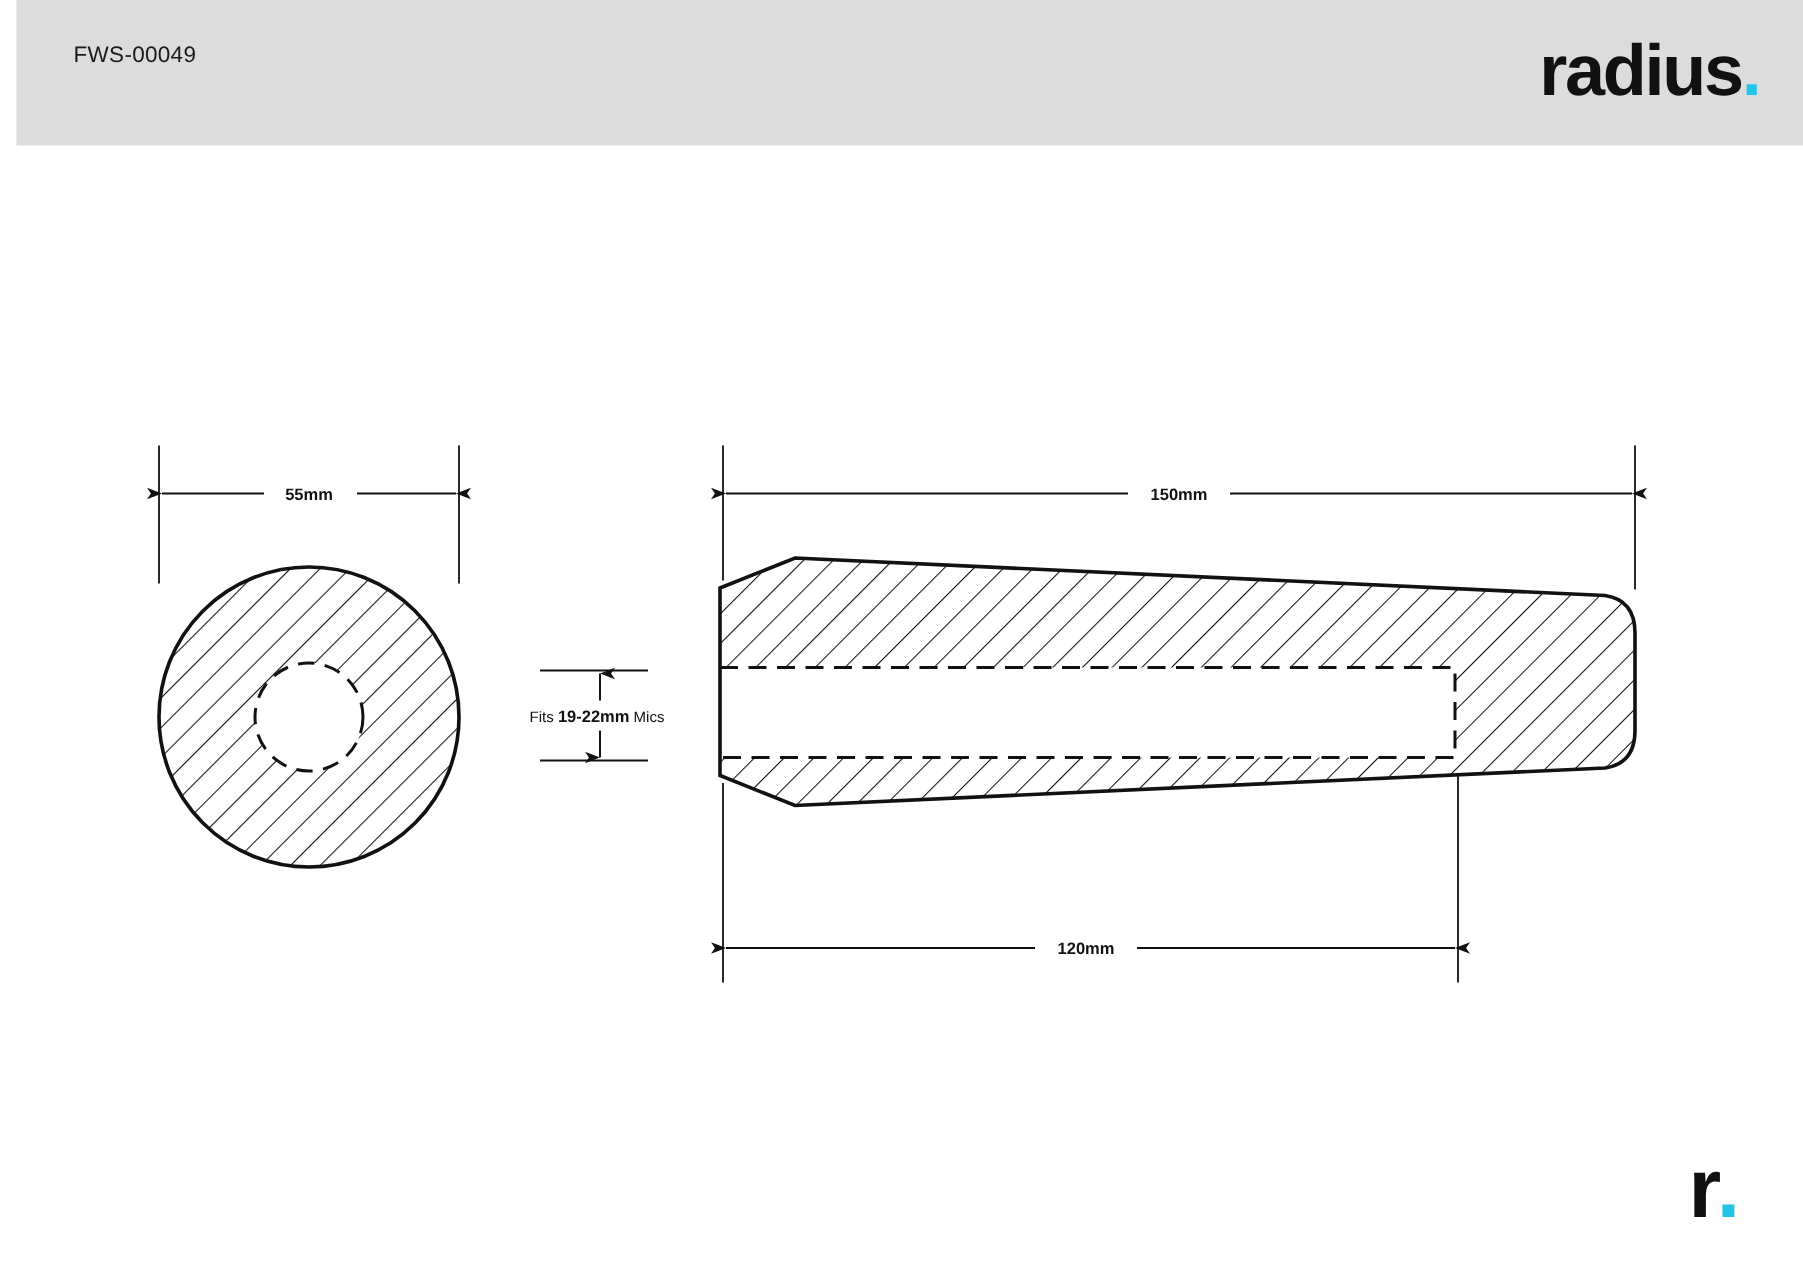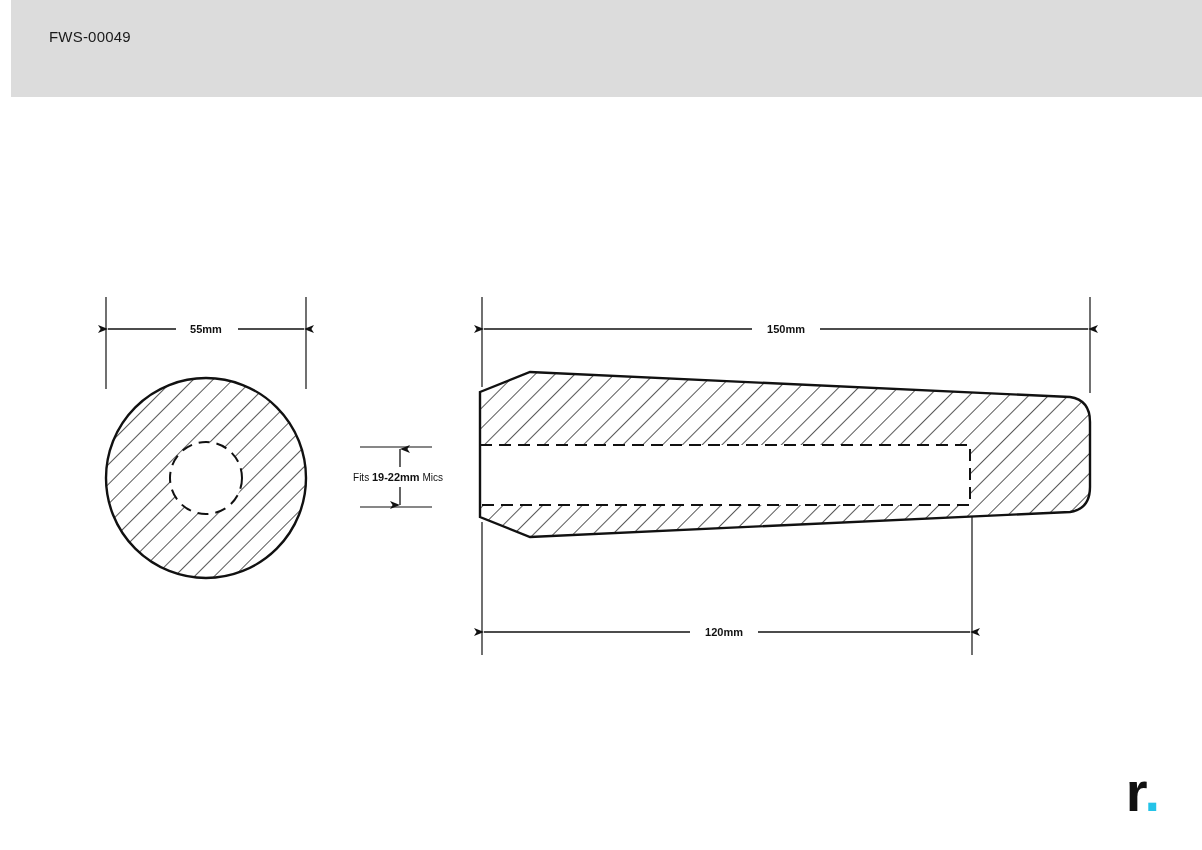--- a/index.html
+++ b/index.html
@@ -103,20 +103,21 @@
   }
   .corner-mark .dot {
     color: #24c3e8;
   }
 </style>
 </head>
 <body>
 
 <div class="header">
   <div class="header-code">FWS-00049</div>
+  <div class="brand-logo"><span>radius</span><span class="dot">.</span></div>
 </div>
 
 <div class="canvas">
   <svg class="drawing" viewBox="0 0 1202 753" xmlns="http://www.w3.org/2000/svg">
     <defs>
       <pattern id="hatch" width="14" height="14" patternTransform="rotate(45)" patternUnits="userSpaceOnUse">
         <line x1="0" y1="0" x2="0" y2="14" stroke="#111111" stroke-width="1.4"></line>
       </pattern>
       <marker id="arrowStart" markerWidth="11" markerHeight="9" refX="10" refY="4.5" orient="auto" markerUnits="userSpaceOnUse">
         <path d="M10,4.5 L0,0.6 L2.6,4.5 L0,8.4 Z" fill="#111111"></path>

